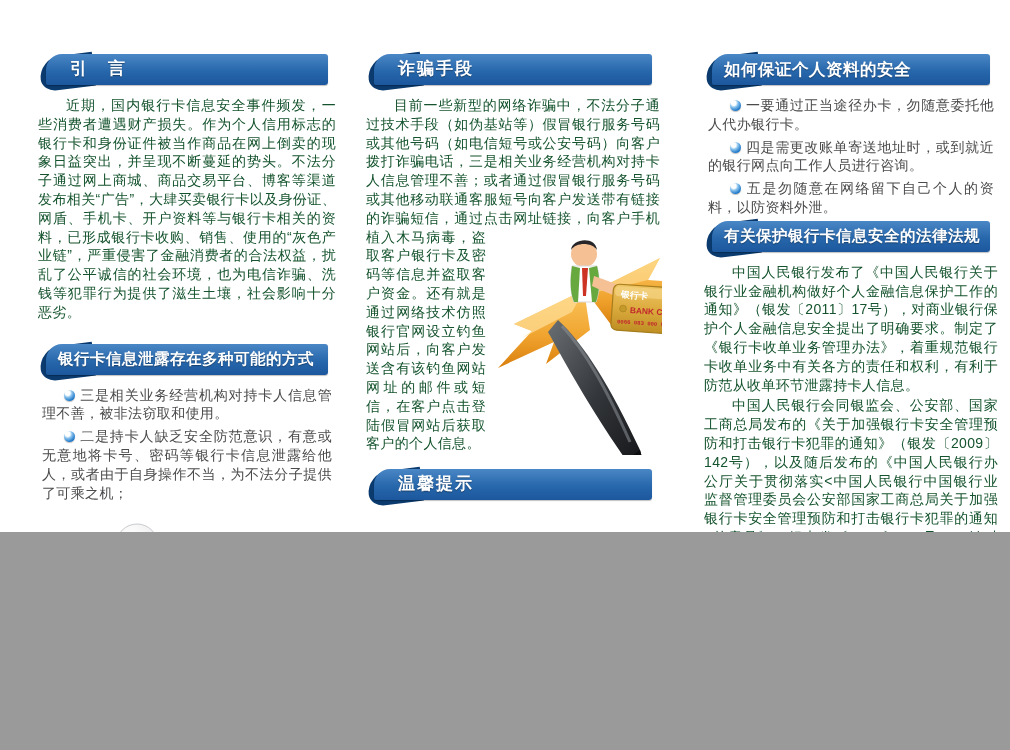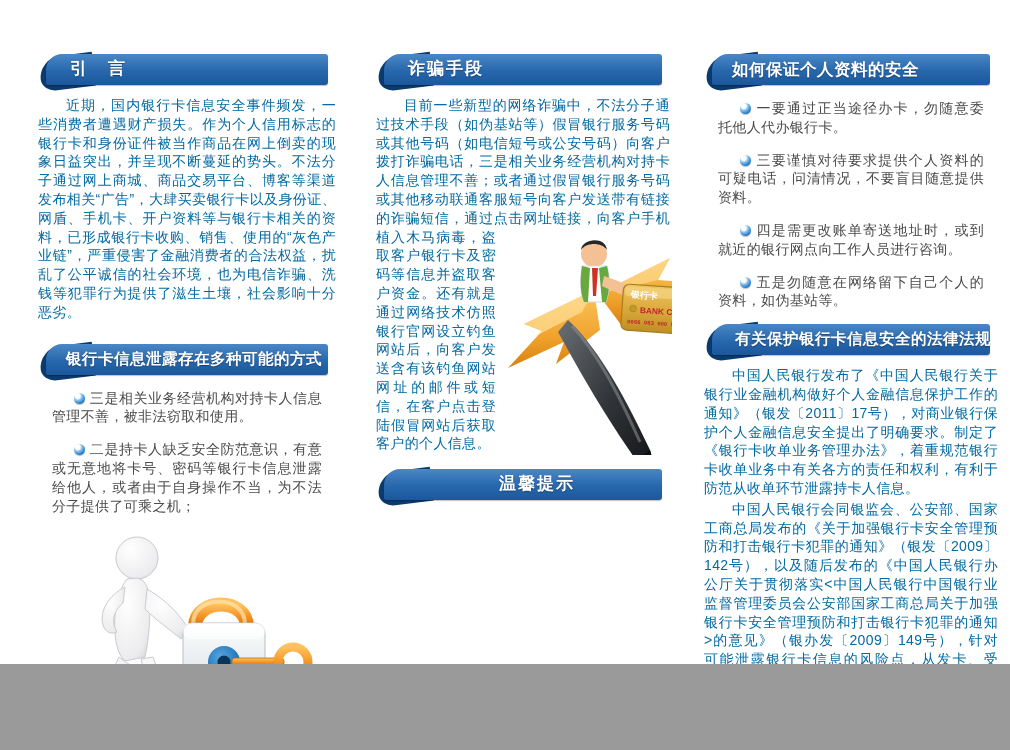--- a/index.html
+++ b/index.html
@@ -1,23 +1,23 @@
 <!DOCTYPE html>
 <html><head>
 <meta charset="utf-8">
 <style>
   html,body { margin:0; padding:0; background:#9a9a9a; }
   .page {
-    position:relative; width:1010px; height:664px; margin:0 auto;
+    position:relative; width:1010px; height:532px; margin:0 auto;
     background:#ffffff; overflow:hidden;
     font-family:"Liberation Sans", sans-serif;
   }
   .col { position:absolute; top:54px; }
   .col1 { left:36px;  width:302px; }
-  .col2 { left:374px; width:298px; }
+  .col2 { left:364px; width:298px; }
   .col3 { left:702px; width:298px; }
 
   
   .hdr { position:relative; height:31px; margin-bottom:11px; }
   .hdr .swoosh {
     position:absolute; left:4px; bottom:-4px; width:54px; height:34px;
     background:#0a3a6e;
     border-radius:62% 0 0 42% / 95% 0 0 55%;
     transform:rotate(-7deg);
   }
@@ -26,46 +26,46 @@
     background:linear-gradient(180deg,#4a87c6 0%, #2767ab 55%, #1c579d 100%);
     border-radius:16px 3px 3px 2px;
     box-shadow:0 1px 1px rgba(0,0,0,0.25);
   }
   .hdr .label {
     position:absolute; left:34px; right:6px; top:0; bottom:0;
     color:#ffffff; font-weight:bold; font-size:17px; line-height:30px;
     letter-spacing:2px; text-shadow:0 1px 1px rgba(0,0,0,0.35);
     white-space:nowrap;
   }
-  .hdr.long .label { font-size:15.5px; letter-spacing:0.5px; left:30px; }
+  .hdr.long .label { font-size:15.5px; letter-spacing:0.5px; left:22px; }
 
   
   .para {
     margin:0 0 2px 0; padding:0 2px;
     font-size:14px; line-height:18.8px; letter-spacing:0.35px;
-    color:#0369a1; text-align:justify; text-indent:2em;
+    color:#14532d; text-align:justify; text-indent:2em;
   }
   .bullet {
-    margin:14px; padding:0 2px;
+    margin:4px; padding:0 2px;
     font-size:14px; line-height:18.8px; letter-spacing:0.35px;
     color:#4b4b4d; text-align:justify; text-indent:1.55em;
   }
   .dot {
     display:inline-block; width:11px; height:11px; border-radius:50%;
     margin-right:5px; vertical-align:-1px;
     background:radial-gradient(circle at 34% 28%, #ffffff 0 22%, #8ec6ef 38%, #2079c9 72%, #0e5aa4 100%);
     box-shadow:0 1px 1px rgba(0,0,0,0.25);
   }
 
   
   .wrap-flow { overflow:hidden; }
   .float-spacer { float:right; width:0; height:132px; }
   .fraud-float { float:right; clear:right; position:relative; width:170px; height:204px; margin-left:6px; }
   .fraud-float svg { position:absolute; top:0; left:0; overflow:visible; }
-  .tips-hdr { clear:both; margin-top:14px;text-align:center; }
+  .tips-hdr { clear:both; margin-top:14px; }
 
   
   .lock-illus { margin-top:16px; text-align:center; }
 </style>
 </head>
 <body>
 
 <div class="page">
 
   <div class="col col1">
@@ -248,25 +248,24 @@
 
   <div class="col col3">
 
     <div class="hdr long">
       <div class="swoosh"></div>
       <div class="bar"></div>
       <div class="label" style="font-size:16.5px;">如何保证个人资料的安全</div>
     </div>
 
     <p class="bullet"><span class="dot"></span><span>一要通过正当途径办卡，勿随意委托他人代办银行卡。</span></p>
-    <p class="bullet"><span class="dot"></span><span>三要谨慎对待要求提供个人资料的可疑电话，问清情况，不要盲目随意提供资料。</span></p>
     <p class="bullet"><span class="dot"></span><span>四是需更改账单寄送地址时，或到就近的银行网点向工作人员进行咨询。</span></p>
-    <p class="bullet"><span class="dot"></span><span>五是勿随意在网络留下自己个人的资料，如伪基站等。</span></p>
-
-    <div class="hdr long" style="text-align:center;">
+    <p class="bullet"><span class="dot"></span><span>五是勿随意在网络留下自己个人的资料，以防资料外泄。</span></p>
+
+    <div class="hdr long" style="">
       <div class="swoosh"></div>
       <div class="bar"></div>
       <div class="label">有关保护银行卡信息安全的法律法规</div>
     </div>
 
     <p class="para">中国人民银行发布了《中国人民银行关于银行业金融机构做好个人金融信息保护工作的通知》（银发〔2011〕17号），对商业银行保护个人金融信息安全提出了明确要求。制定了《银行卡收单业务管理办法》，着重规范银行卡收单业务中有关各方的责任和权利，有利于防范从收单环节泄露持卡人信息。</p>
     <p class="para">中国人民银行会同银监会、公安部、国家工商总局发布的《关于加强银行卡安全管理预防和打击银行卡犯罪的通知》（银发〔2009〕142号），以及随后发布的《中国人民银行办公厅关于贯彻落实&lt;中国人民银行中国银行业监督管理委员会公安部国家工商总局关于加强银行卡安全管理预防和打击银行卡犯罪的通知&gt;的意见》（银办发〔2009〕149号），针对可能泄露银行卡信息的风险点，从发卡、受理、交易、信息存储等方面对银行卡经营机构提出了要求。指导各地人民银行分支机构成立消费者权益保护机构，受理和解决金融消费者投诉、纠纷；多次召开银行卡欺诈民事责任承担专家论证会，协调最高人民法院研究出台有关民事责任承担司法解释。</p>
   </div>
 
 </div>

